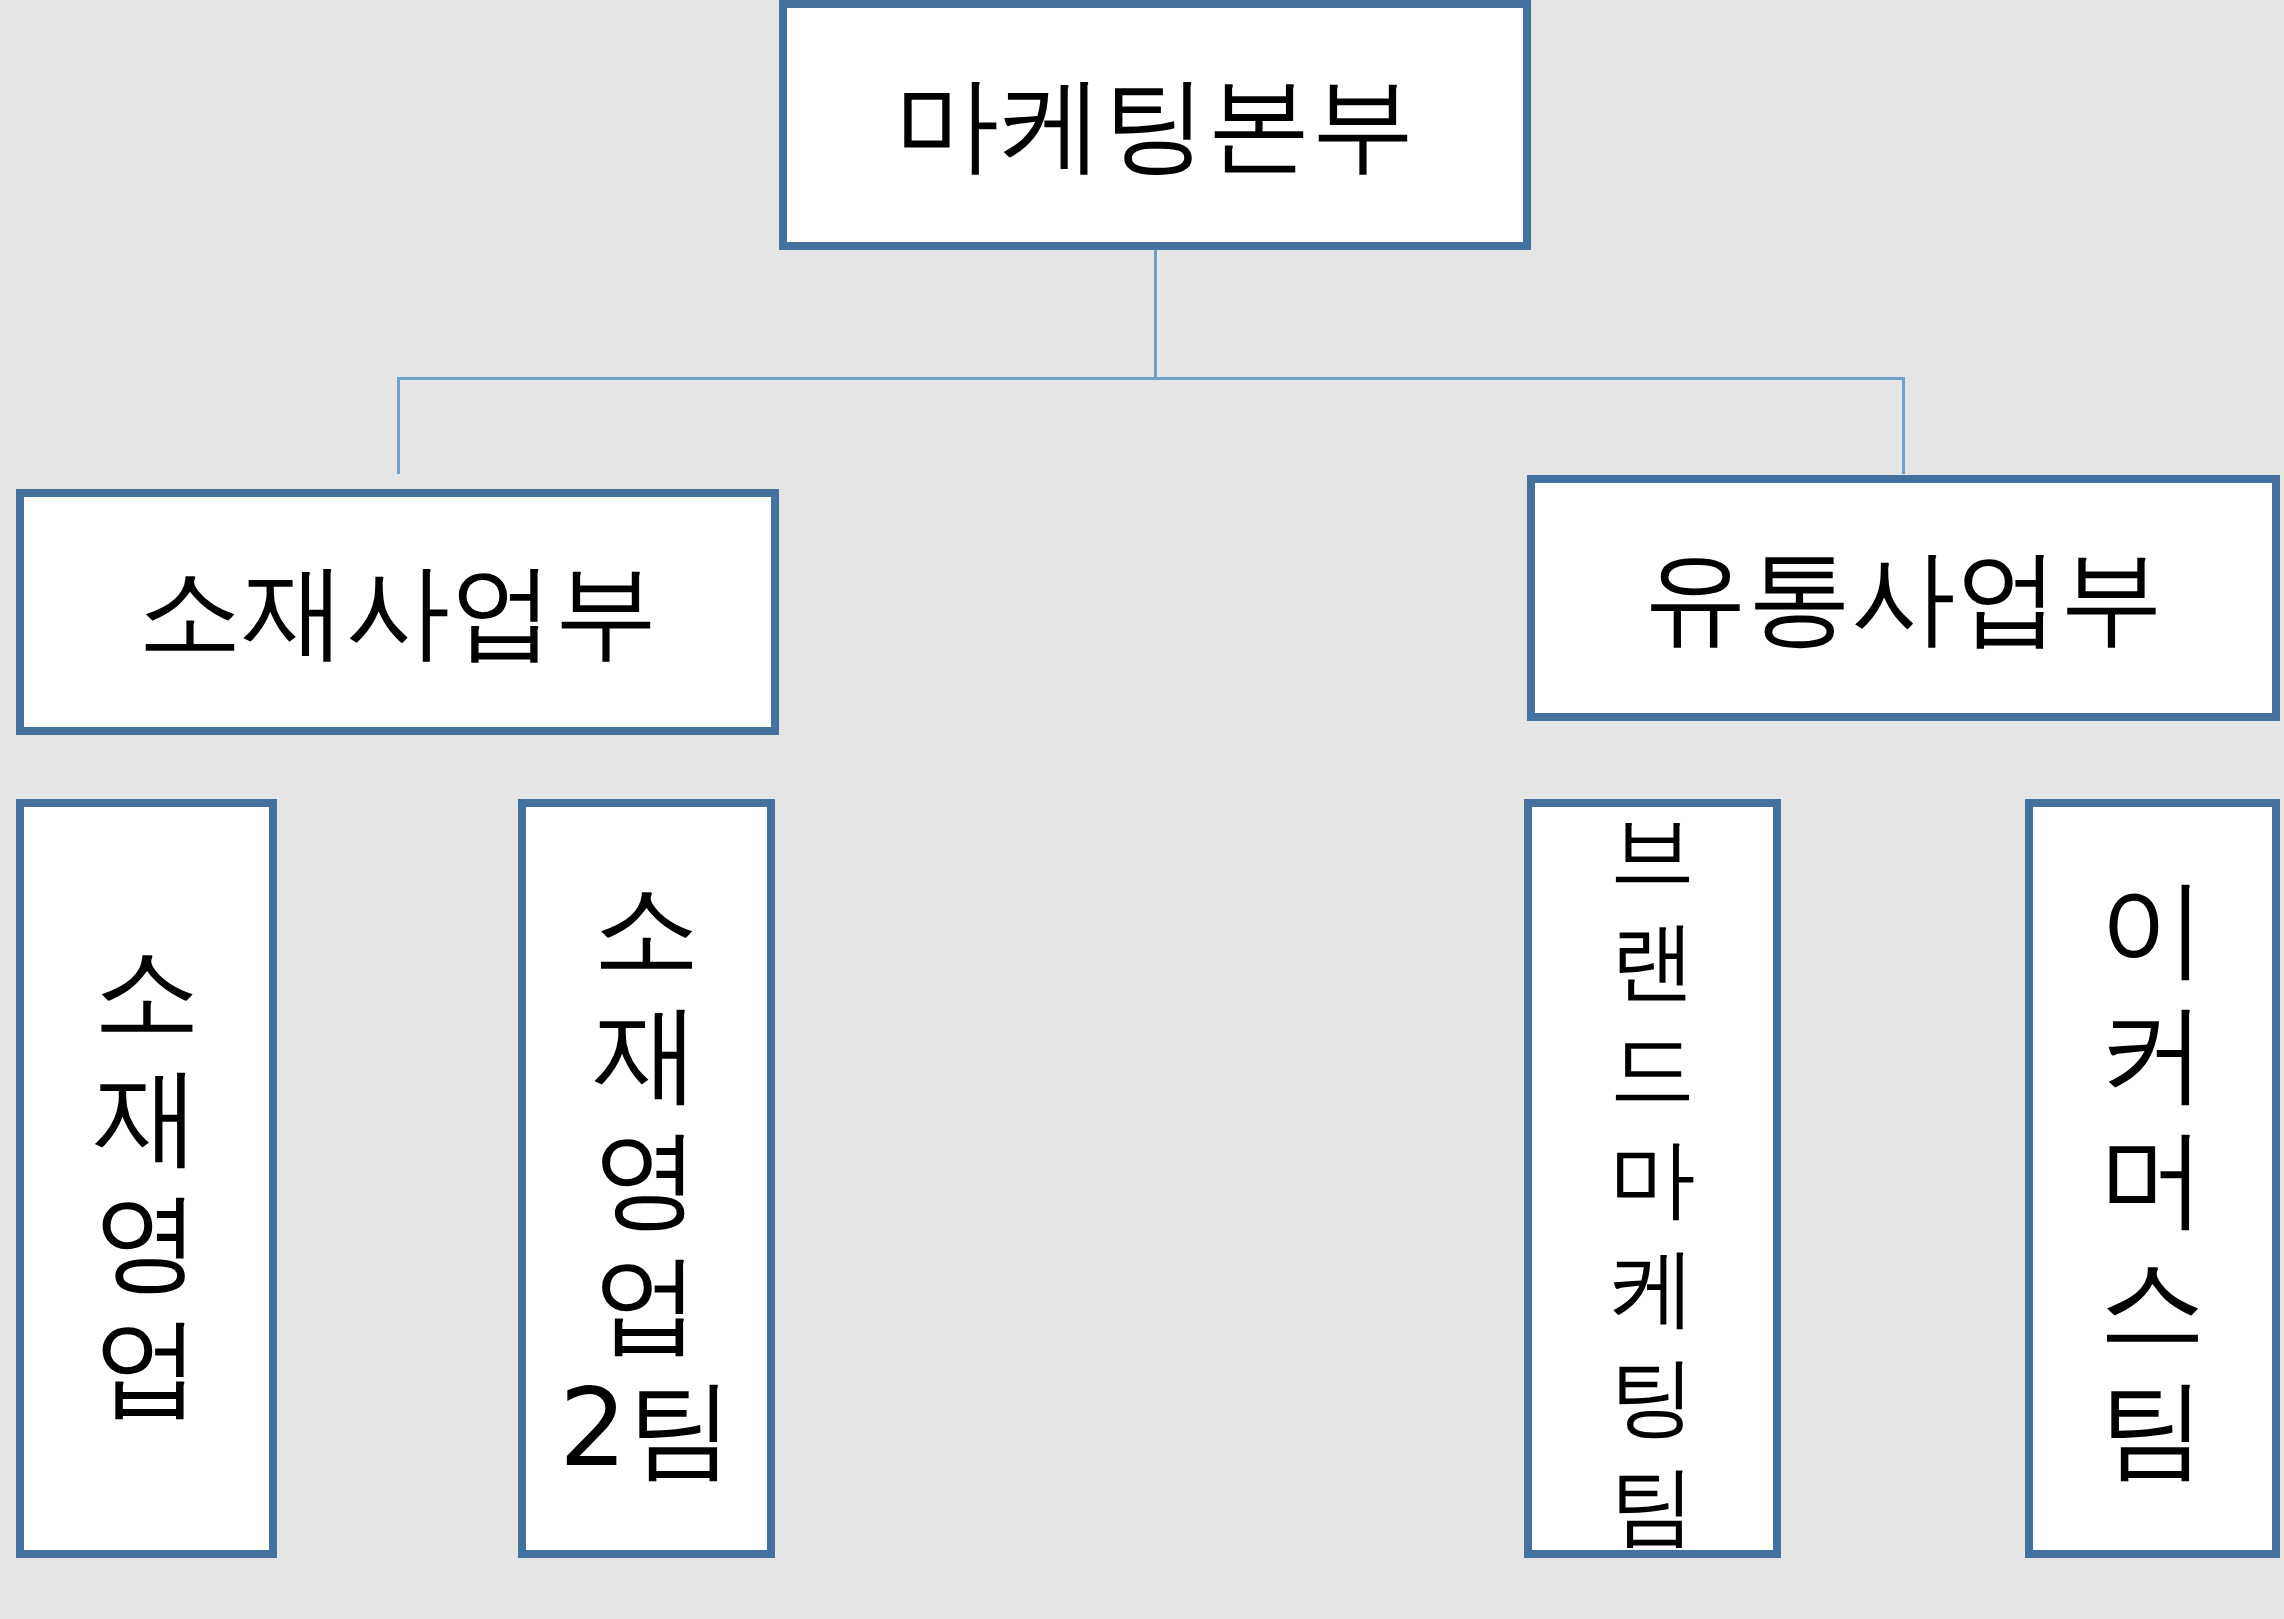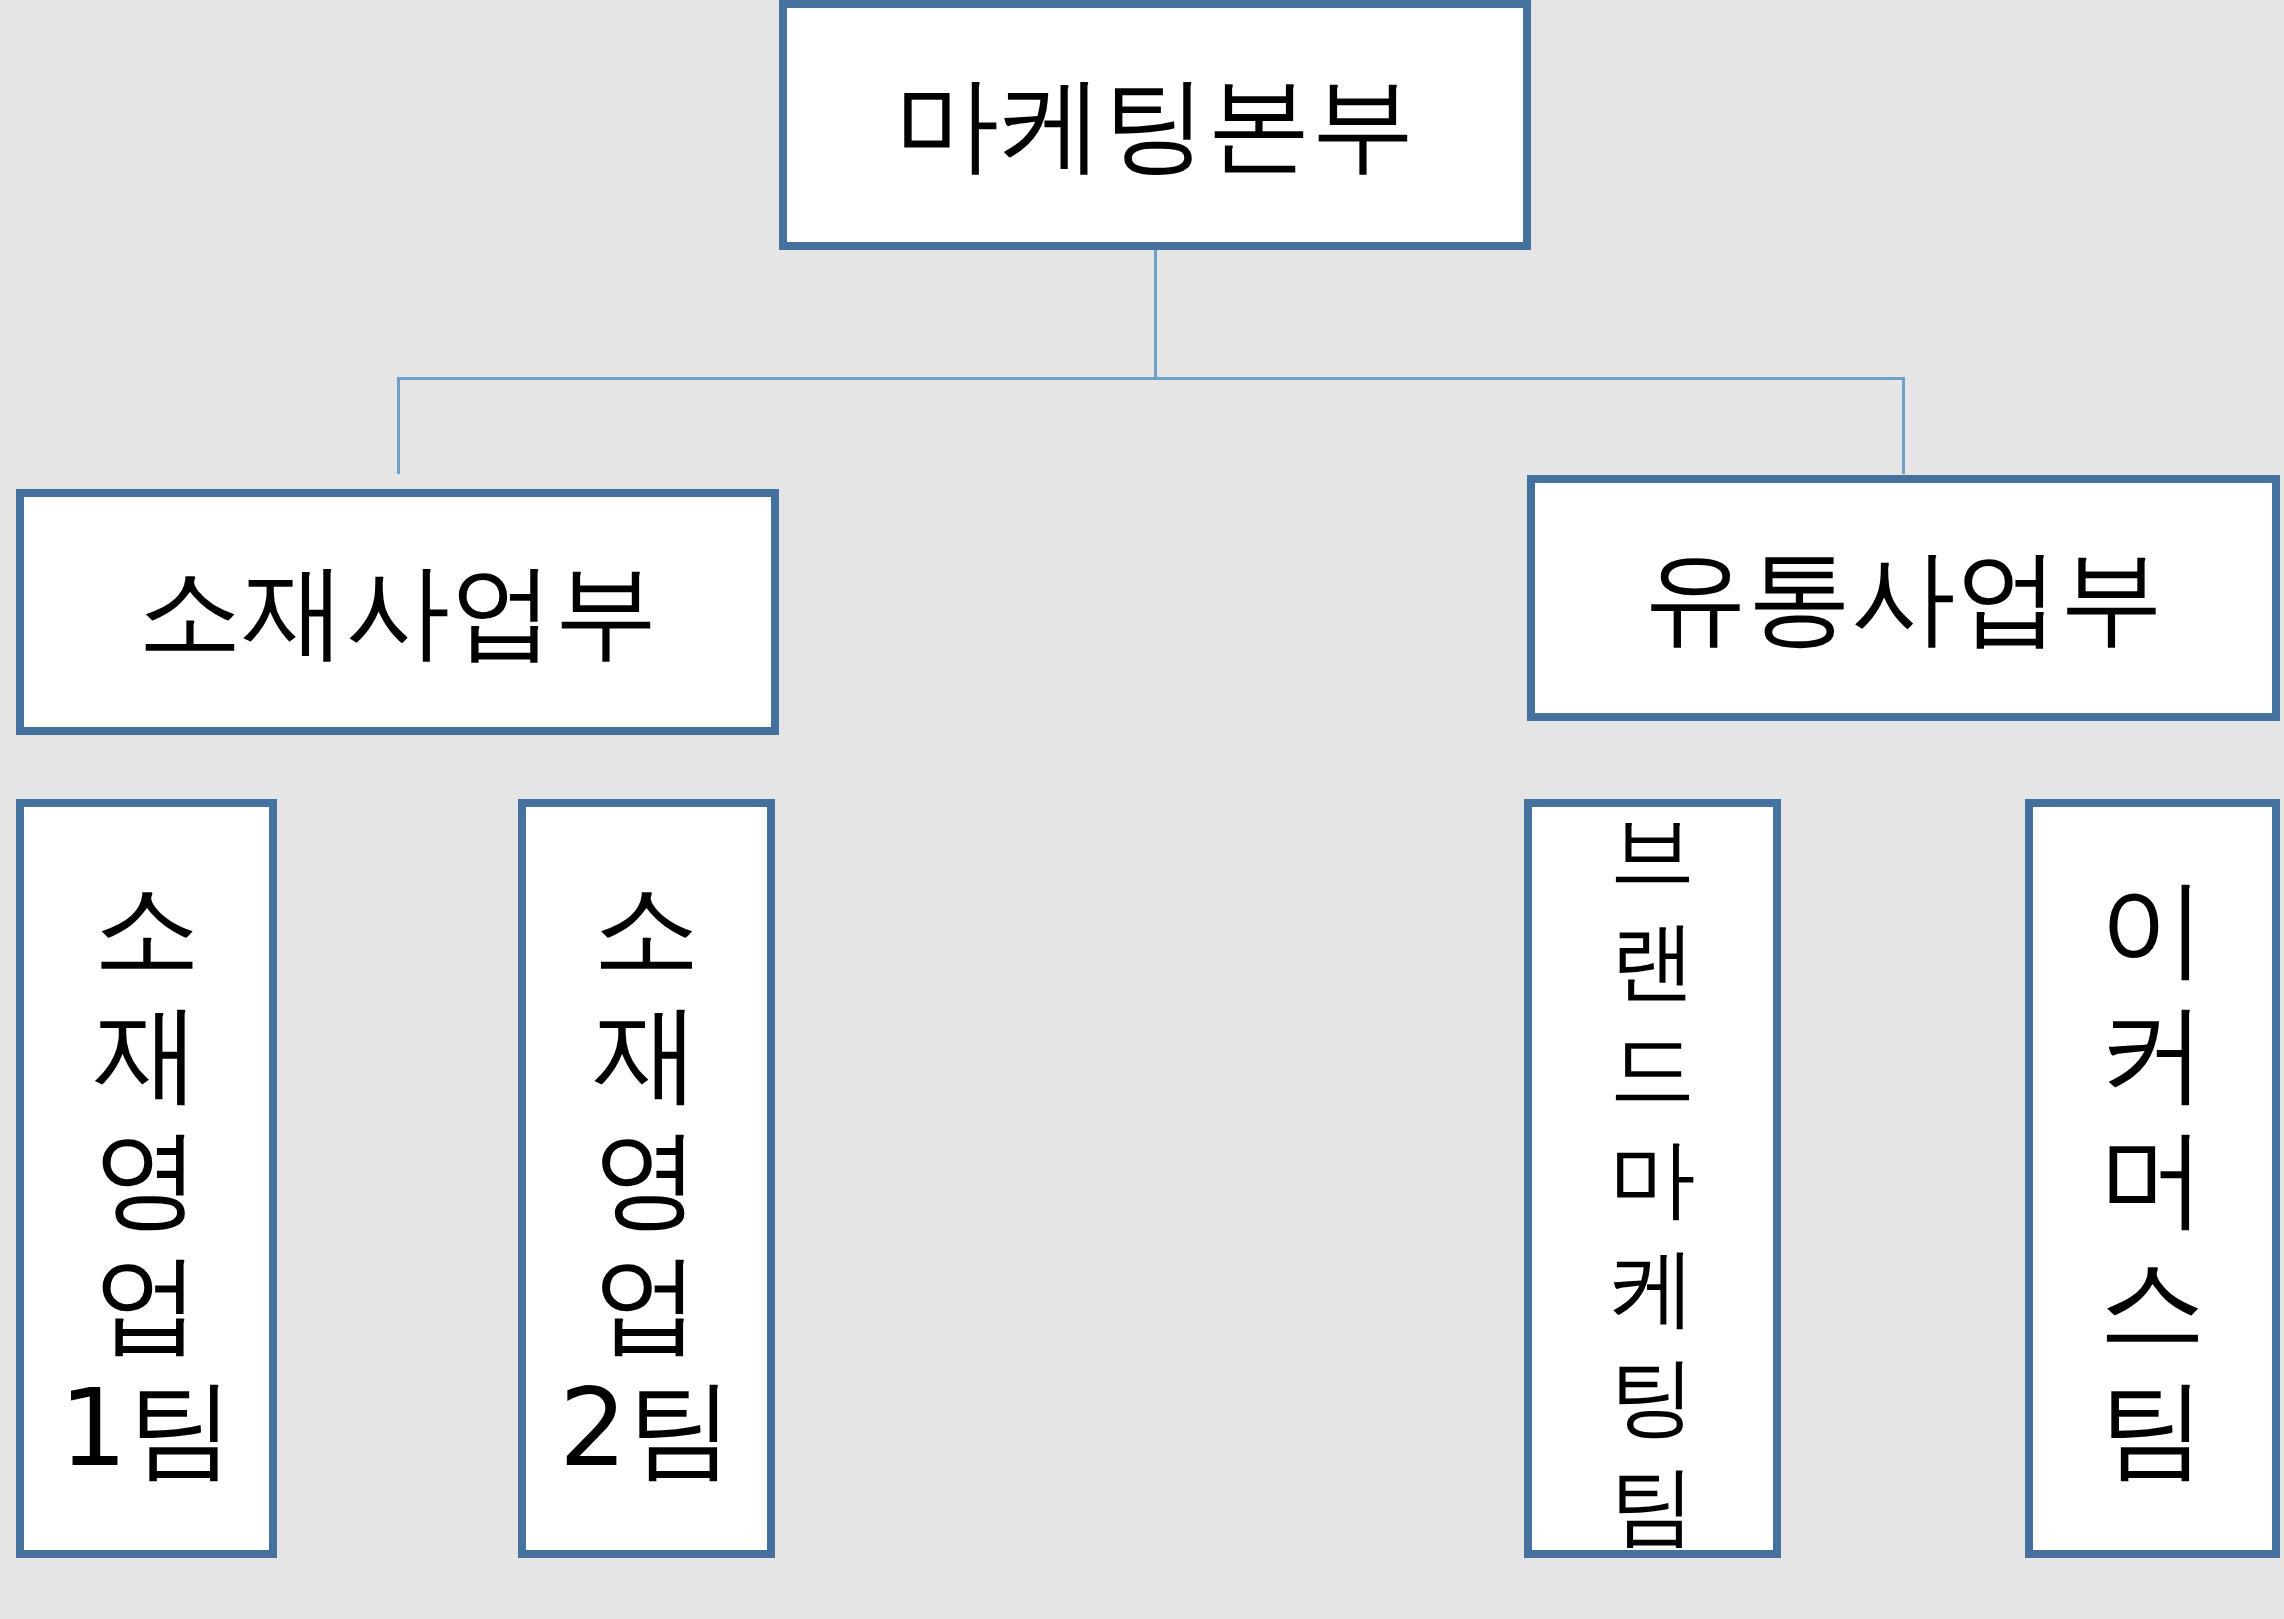--- a/index.html
+++ b/index.html
@@ -81,21 +81,20 @@
 
   <div class="node node--header" id="node-division-right">
     <span class="label">유통사업부</span>
   </div>
 
   <div class="node node--team" id="node-team1">
     <div class="ln">소</div>
     <div class="ln">재</div>
     <div class="ln">영</div>
     <div class="ln">업</div>
-    <div class="ln">1팀</div>
   </div>
 
   <div class="node node--team" id="node-team2">
     <div class="ln">소</div>
     <div class="ln">재</div>
     <div class="ln">영</div>
     <div class="ln">업</div>
     <div class="ln">2팀</div>
   </div>
 

